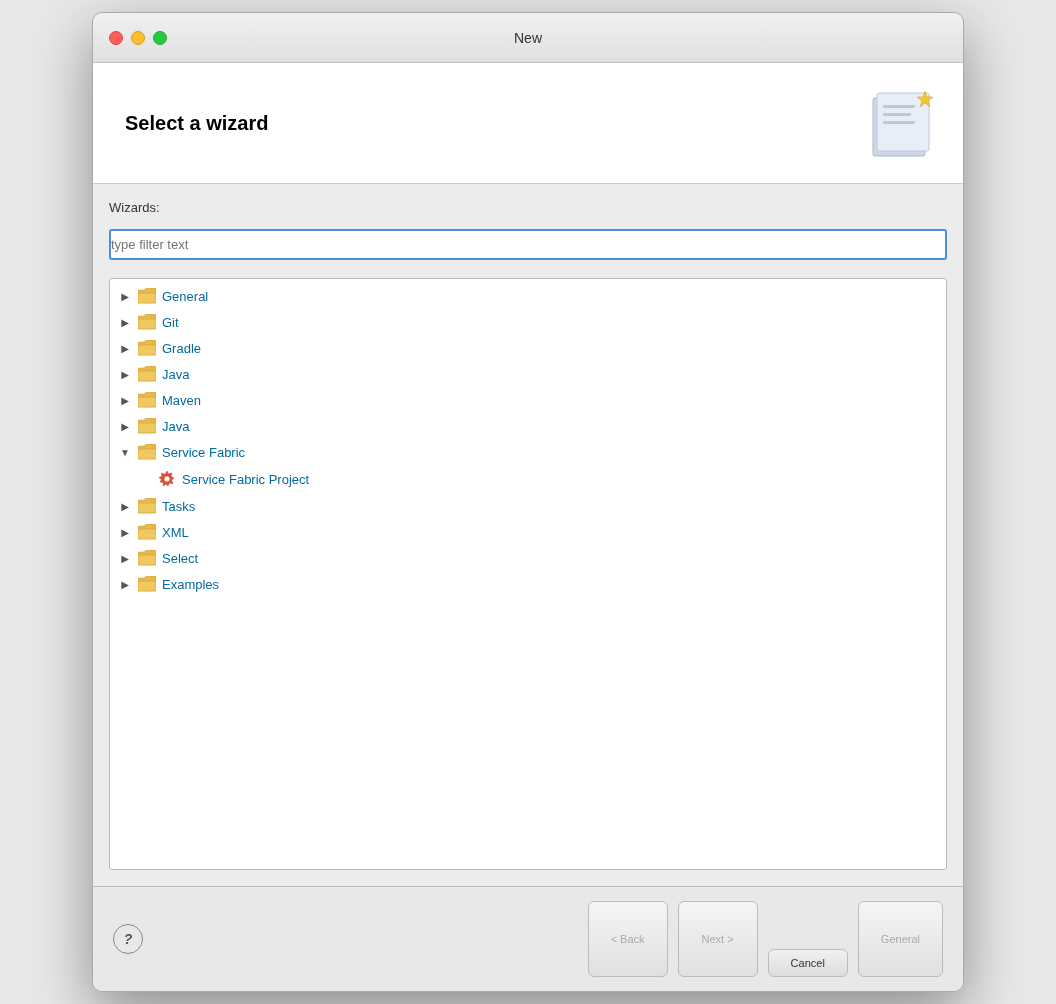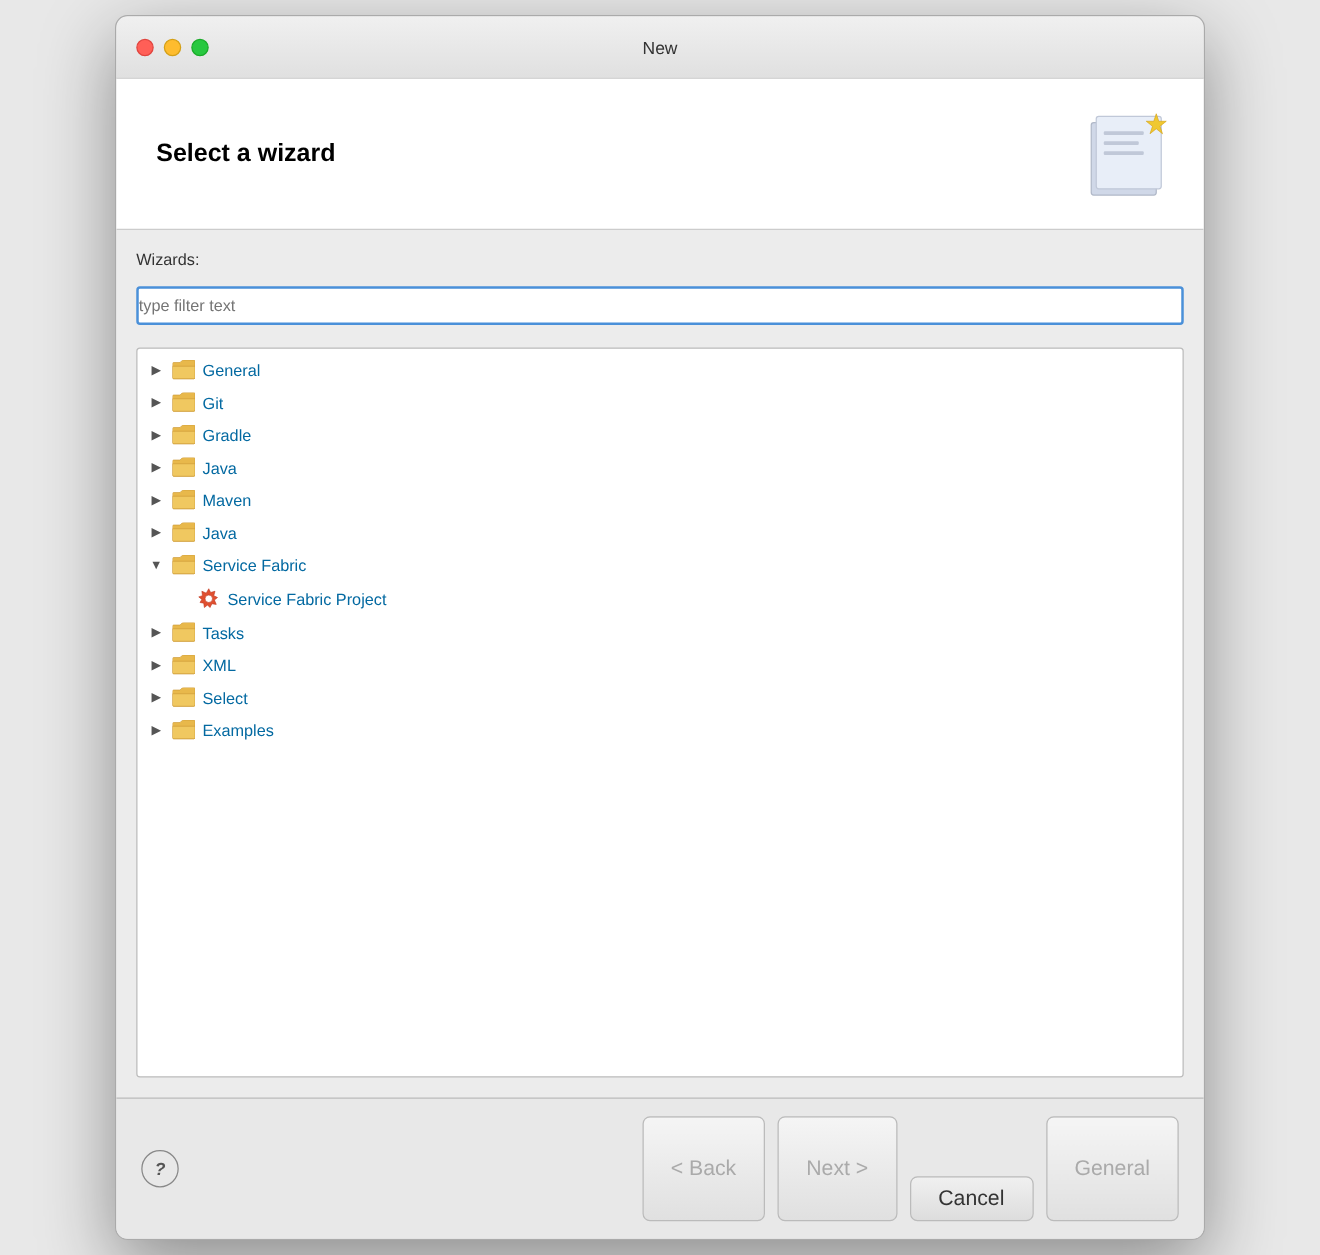--- a/index.html
+++ b/index.html
@@ -174,21 +174,21 @@
       font-style: italic;
       font-weight: bold;
     }
     .footer-buttons {
       display: flex;
       gap: 10px;
     }
     .btn {
       padding: 7px 22px;
       border-radius: 6px;
-      font-size: 17px;
+      font-size: 11px;
       cursor: pointer;
       border: 1px solid #bbb;
       background: linear-gradient(to bottom, #f5f5f5, #e0e0e0);
       color: #333;
       min-width: 80px;
       text-align: center;
     }
     .btn.disabled {
       color: #aaa;
       cursor: default;

